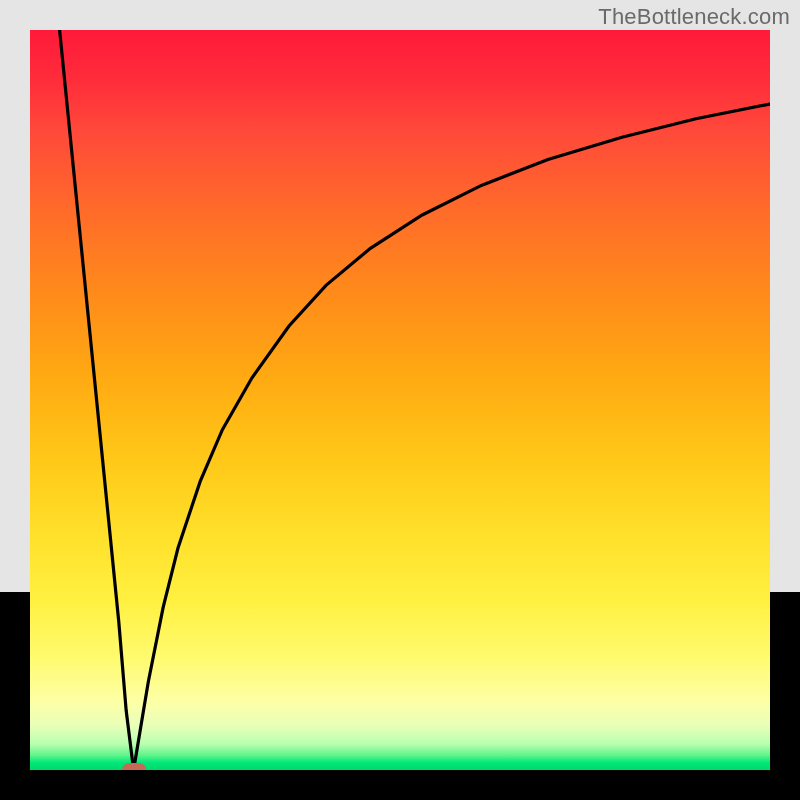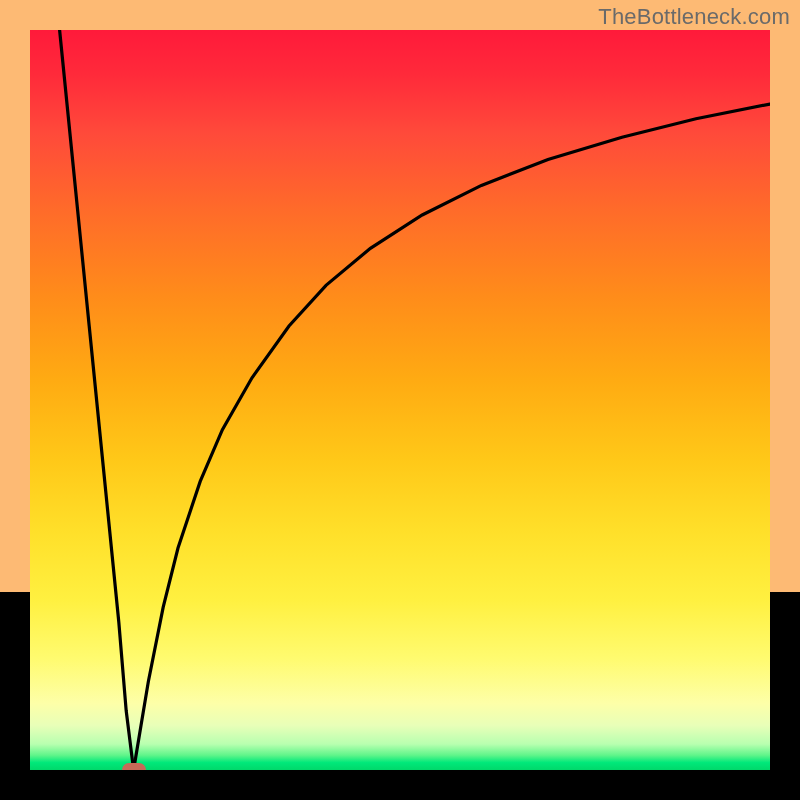--- a/index.html
+++ b/index.html
@@ -8,21 +8,21 @@
     width: 800px;
     height: 800px;
     overflow: hidden;
     background: #000;
     font-family: Arial, Helvetica, sans-serif;
   }
   .frame {
     position: absolute;
     left: 0; top: 0;
     width: 800px; height: 592px;
-    background: #fdba74;
+    background: #e5e5e5;
     text-decoration: underline;
   }
   .plot-area {
     position: absolute;
     left: 30px;
     top: 30px;
     width: 740px;
     height: 740px;
     overflow: hidden;
   }

